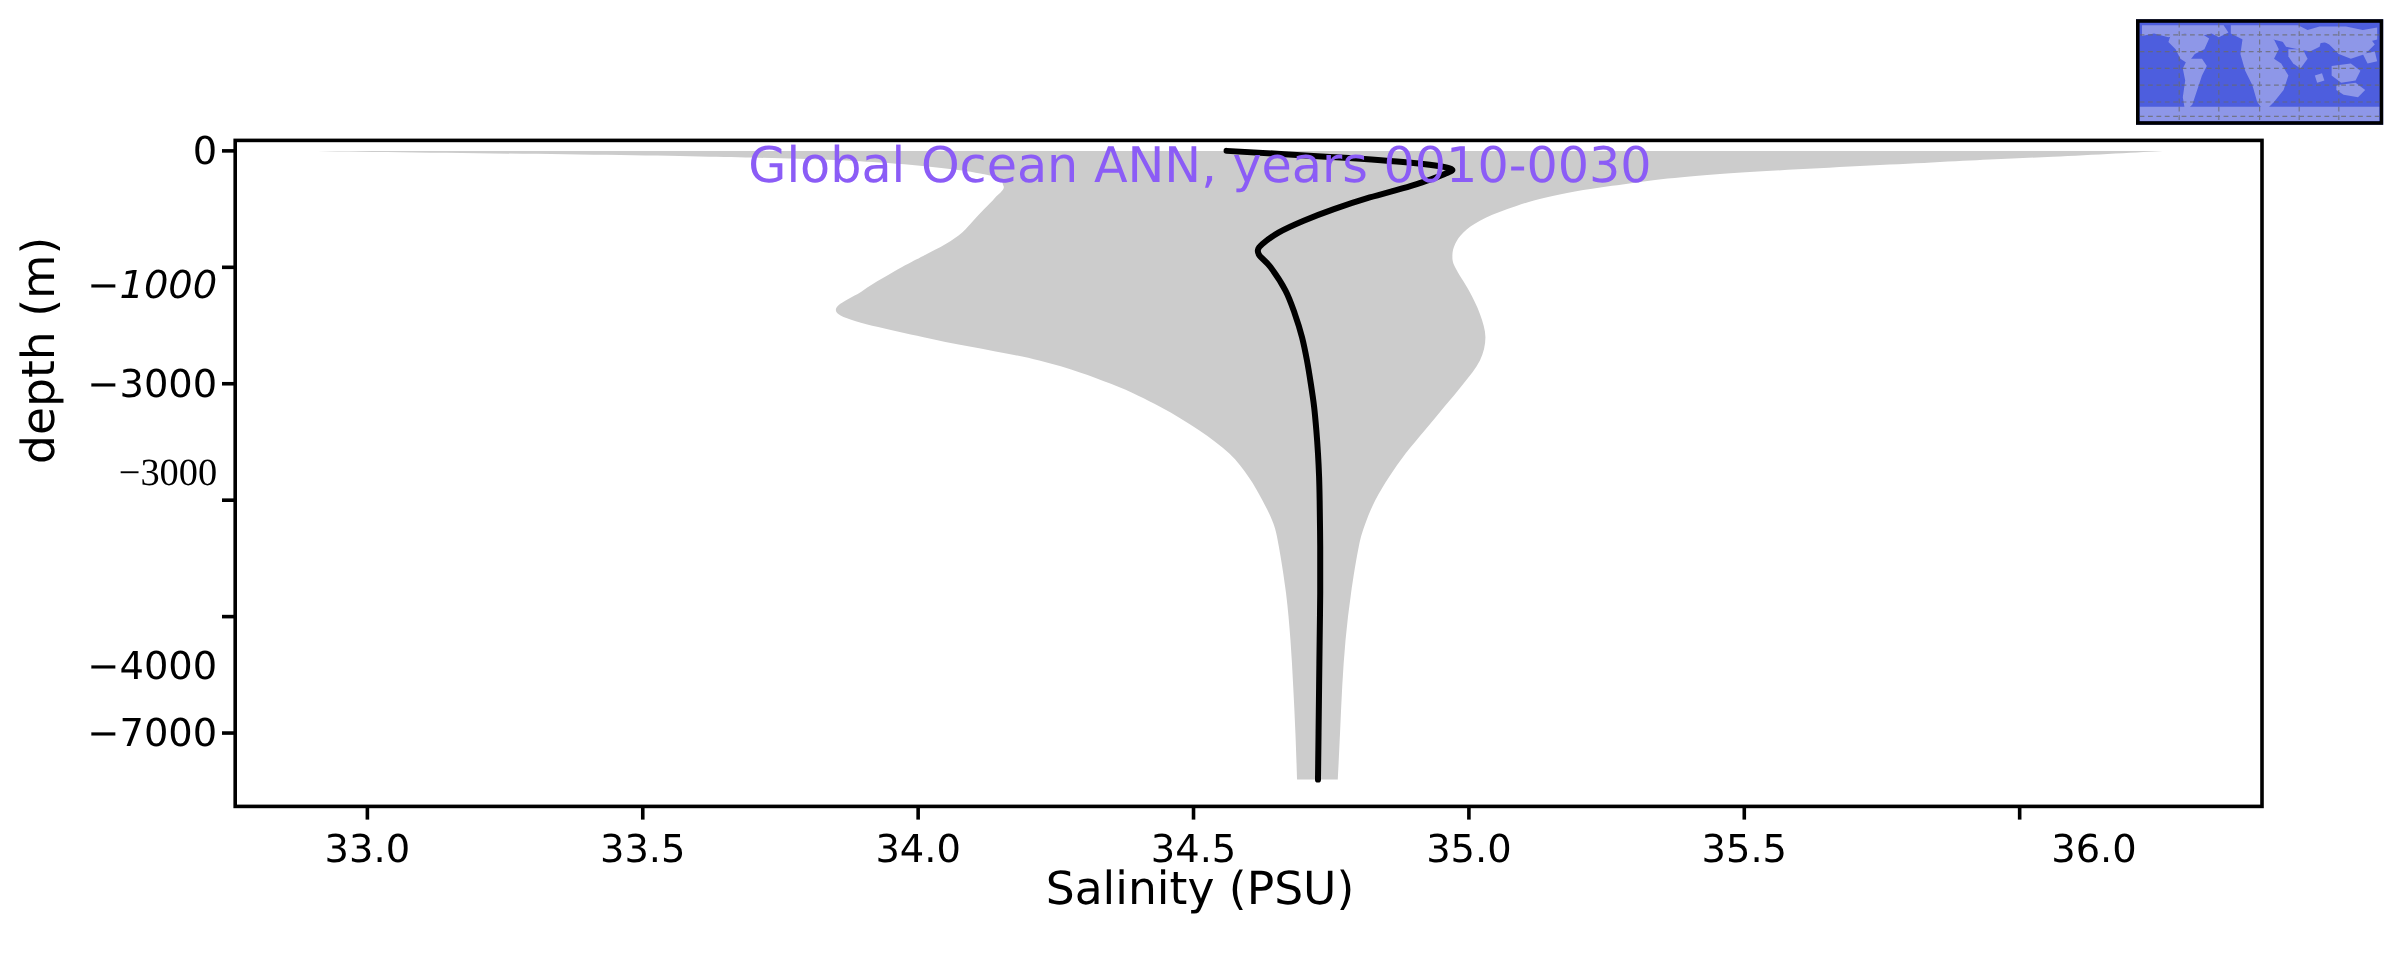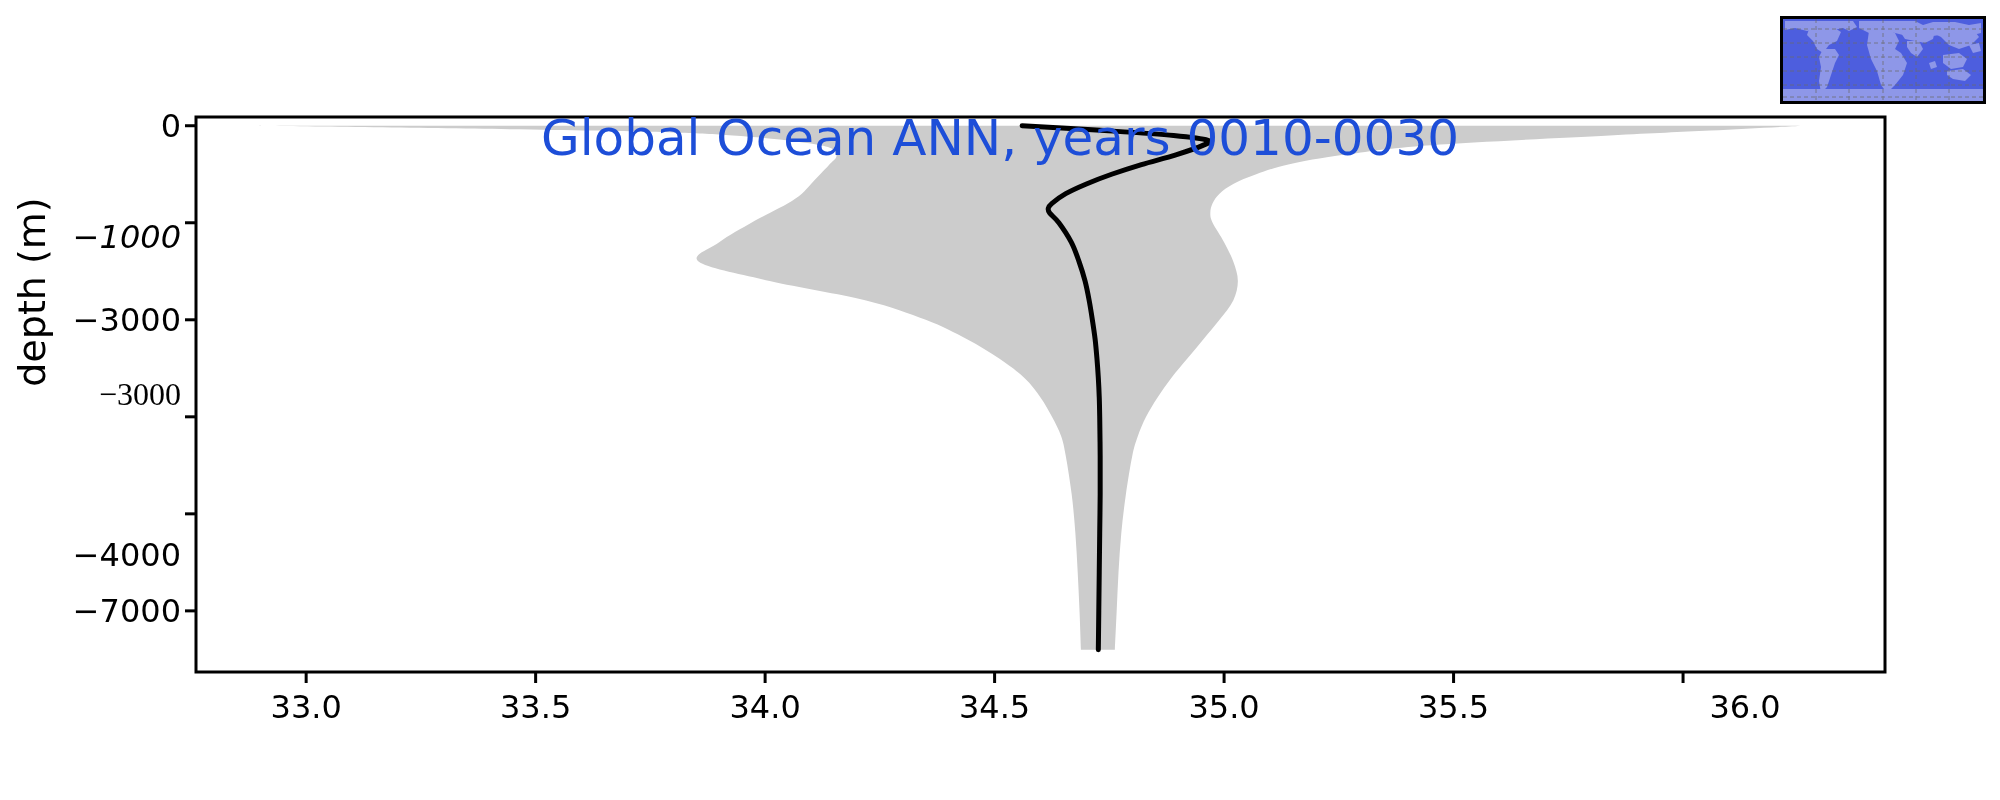--- a/index.html
+++ b/index.html
@@ -19,23 +19,23 @@
     left: 0; top: 0;
     width: 2000px;
     height: 800px;
   }
   .title-block {
     position: absolute;
     left: 0;
     top: 8px;
     width: 2000px;
     text-align: center;
-    font-size: 50px;
+    font-size: 41px;
     line-height: 52px;
-    color: #1d4ed8;
+    color: #8b5cf6;
     white-space: pre;
     z-index: 3;
     pointer-events: none;
   }
   .title-line { display: block; }
   .axis-label-x {
     position: absolute;
     left: 0;
     top: 718px;
     width: 2000px;
@@ -127,20 +127,21 @@
     </div>
   <div id="yticklabels">
       <div class="tick-label tick-label-y" style="left: 6px; width: 175px; top: 125.733px;">0</div>
       <div class="tick-label tick-label-y" style="left: 6px; width: 175px; top: 237px; font-style: italic;">−1000</div>
       <div class="tick-label tick-label-y" style="left: 6px; width: 175px; top: 319.788px;">−3000</div>
       <div class="tick-label tick-label-y" style="left: 6px; width: 175px; top: 394px; font-family: Liberation Serif, serif;">−3000</div>
       <div class="tick-label tick-label-y" style="left: 6px; width: 175px; top: 513.844px; margin-top: 41px;">−4000</div>
       <div class="tick-label tick-label-y" style="left: 6px; width: 175px; top: 610.872px;">−7000</div>
     </div>
 
+  <div class="axis-label-x">Salinity (PSU)</div>
   <div class="axis-label-y">depth (m)</div>
 
   <div class="inset-map">
     <svg width="200" height="82" viewBox="0 0 200 82">
       <rect x="0" y="0" width="200" height="82" fill="#4d5ede"></rect>
       <g fill="#8e97e8">
         <path d="M2,2 L70,2 L74,8 L66,12 L60,9 L46,12 L38,9 L24,12 L12,9 L2,11 Z"></path>
         <path d="M76,2 L132,2 L140,6 L150,3 L172,3 L186,6 L198,4 L198,14 L186,17 L170,14 L150,17 L136,13 L120,16 L104,12 L86,14 L76,9 Z"></path>
         <path d="M26,10 L50,8 L58,13 L54,22 L46,26 L40,34 L34,30 L30,22 L24,16 Z"></path>
         <path d="M40,30 L52,30 L56,36 L52,44 L48,56 L44,68 L38,74 L36,62 L38,48 L36,38 Z"></path>

